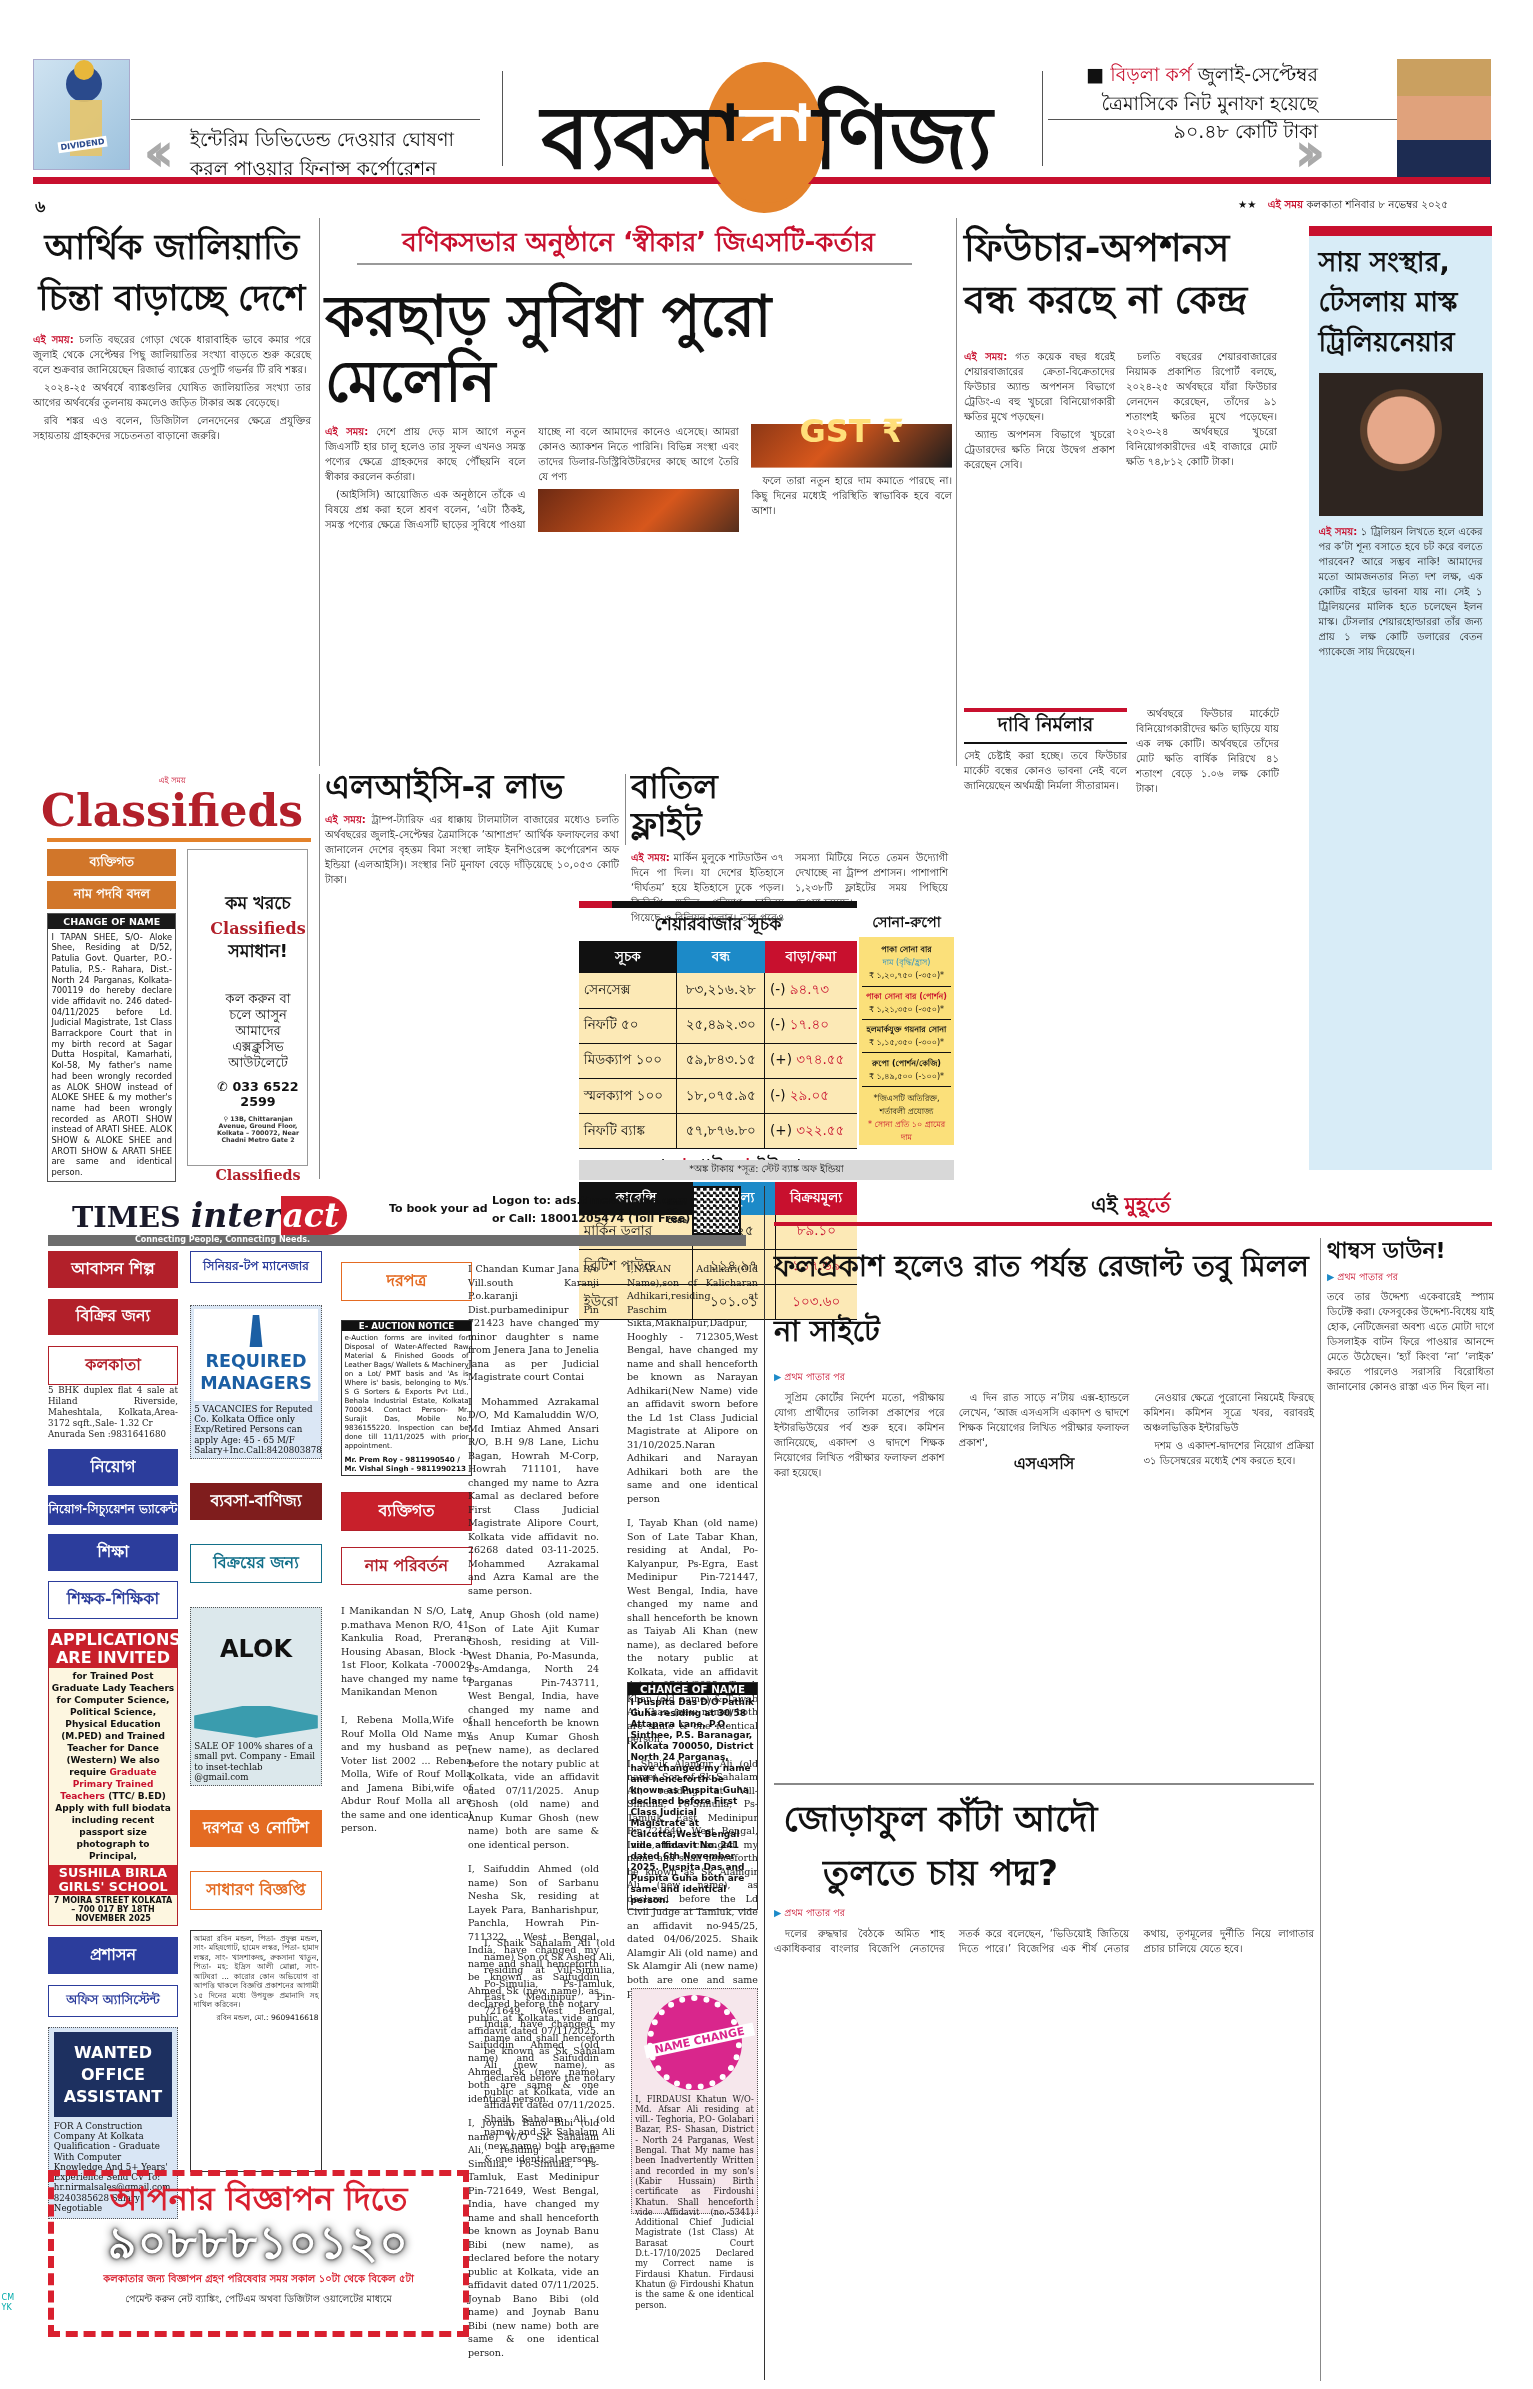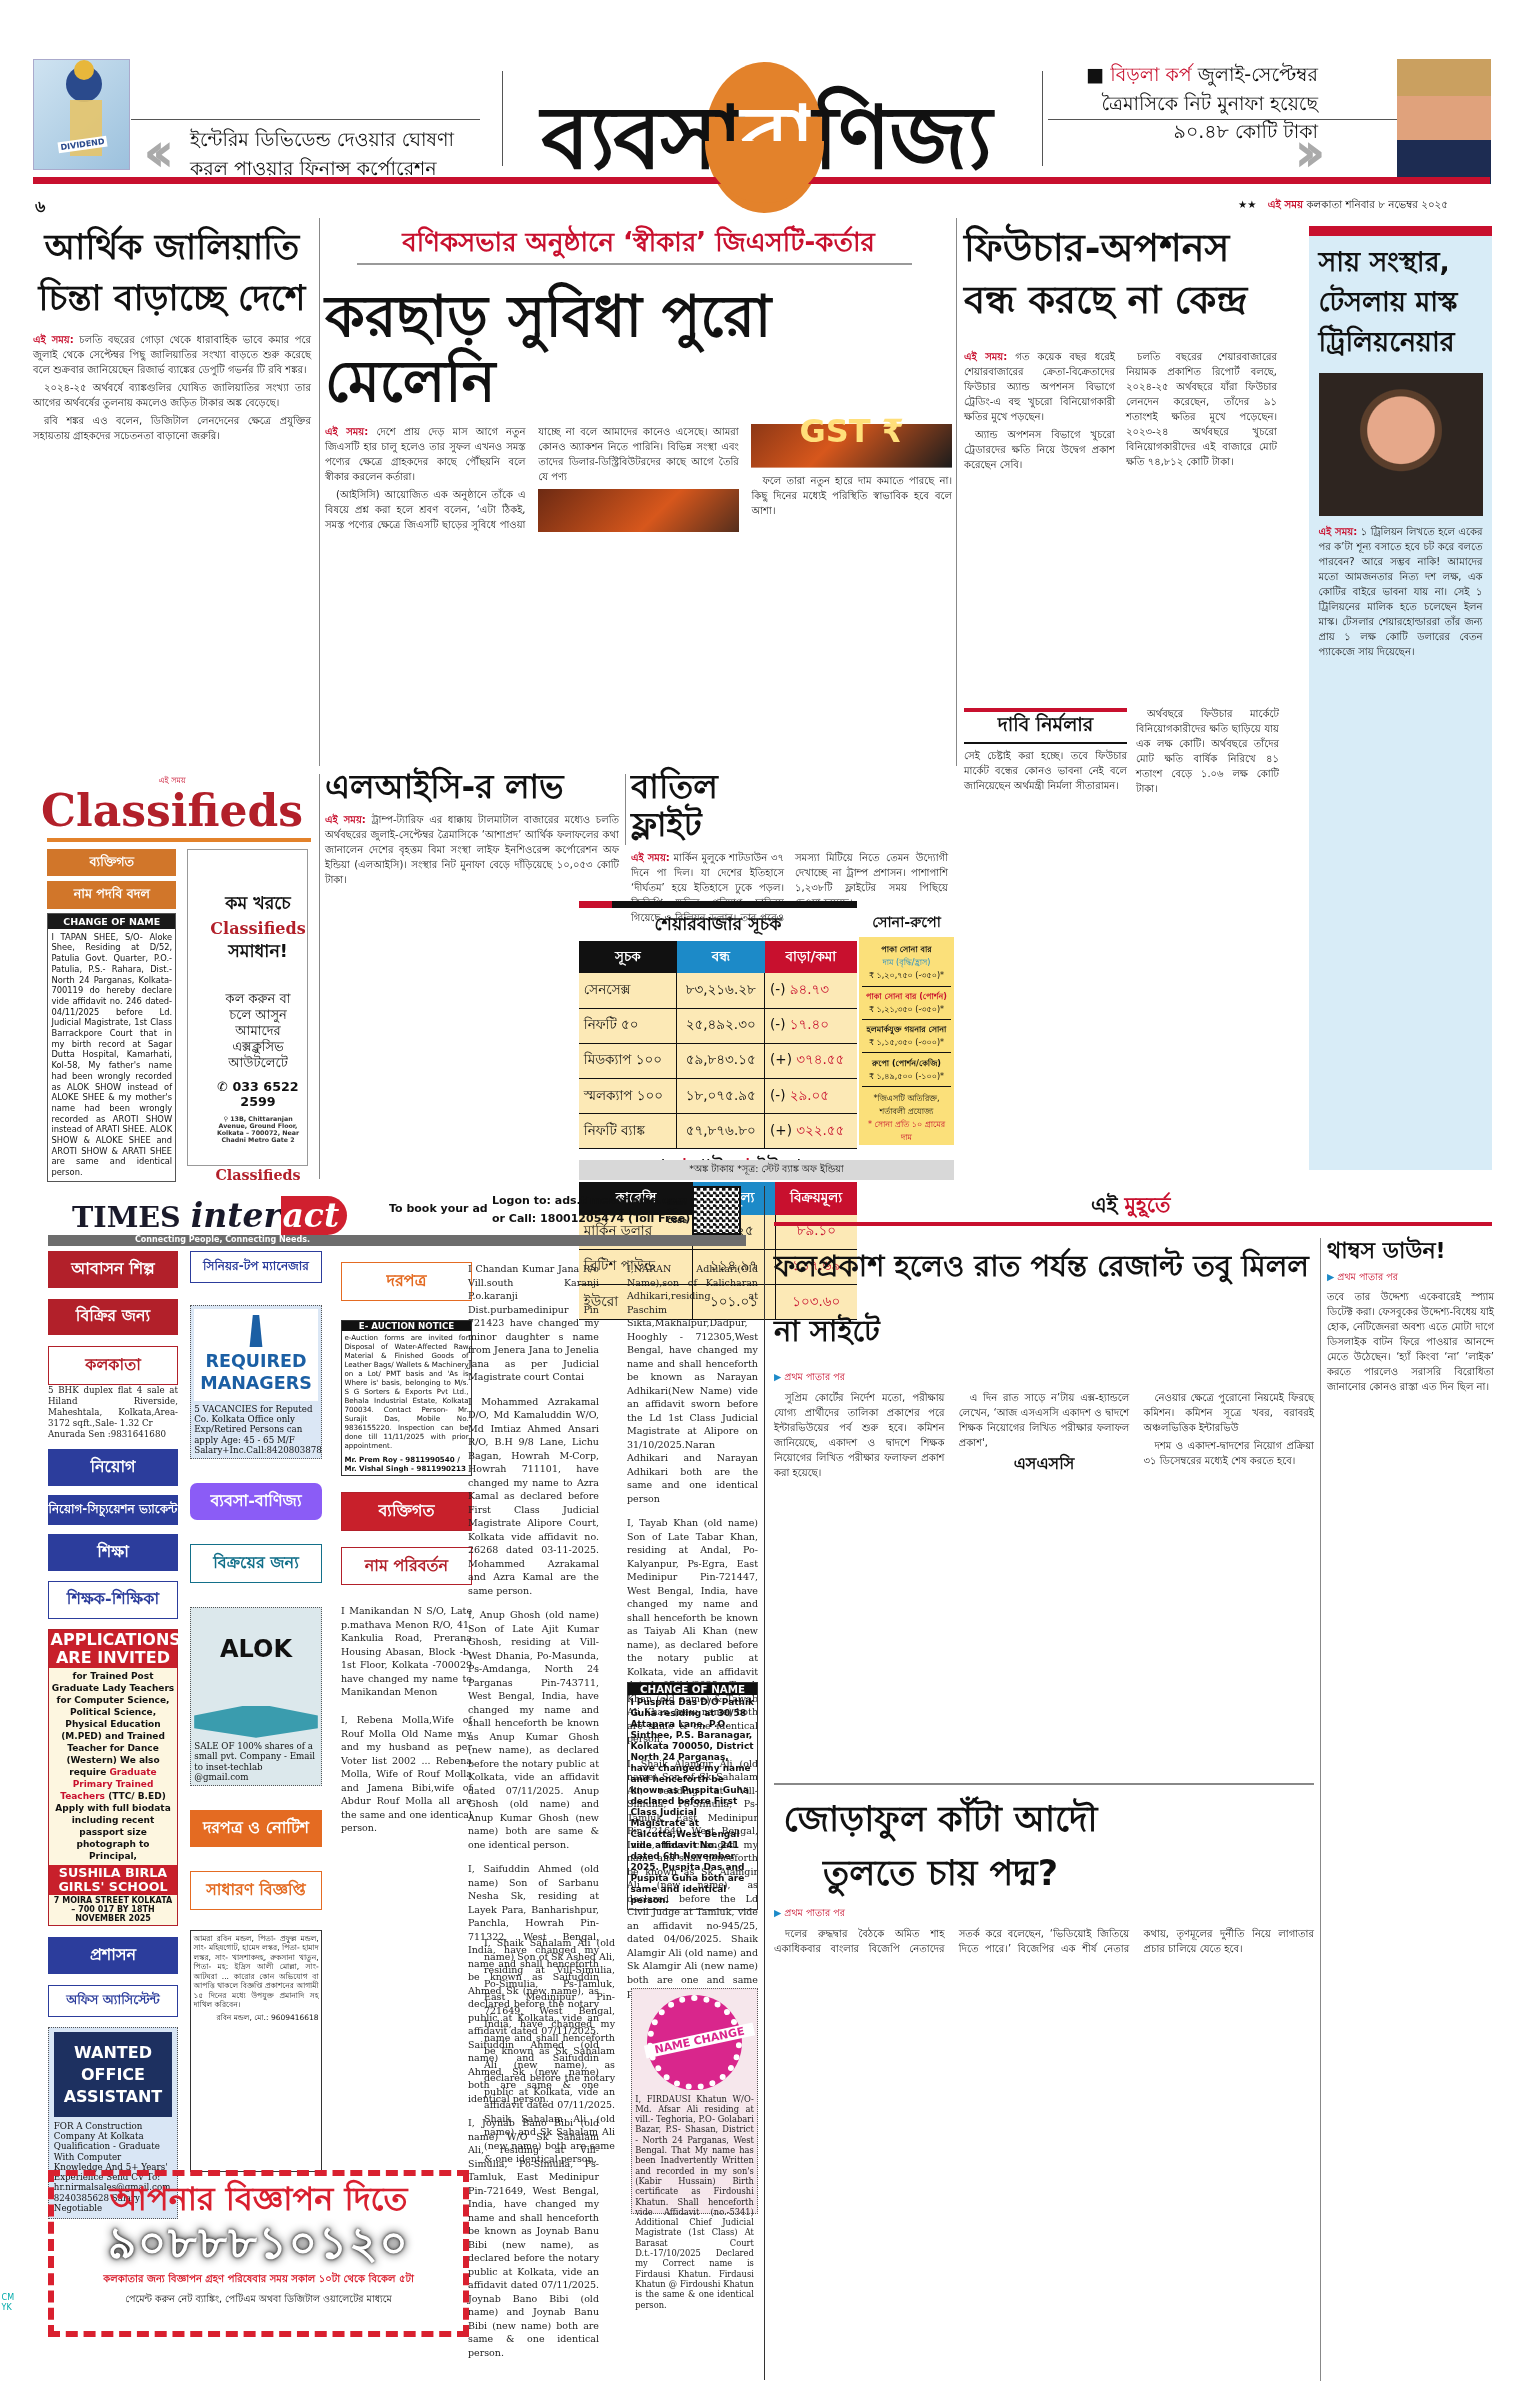--- a/index.html
+++ b/index.html
@@ -29,21 +29,21 @@
   table { border-collapse: collapse; width: 100%; }
   .mk th { color: #fff; font-size: 13.5px; padding: 4.8px 3.2px; font-weight: bold; }
   .mk td { font-size: 13.5px; padding: 5.6px 4.8px; border-bottom: 1.6px solid #111; border-right: 1.6px solid #111; background: #fce9b6; }
   .mk td:last-child { border-right: none; }
   .gold { background: #fbe07a; }
 
   
   .cat-btn { color: #fff; text-align: center; font-weight: bold; font-size: 16px; padding: 4.8px 0; }
   .cat-red { background: #b2202a; }
   .cat-blue { background: #2c3d9c; }
-  .cat-teal { background: #8b5cf6; border-radius: 7px; }
+  .cat-teal { background: #7f1d1d; }
   .cat-orange { background: #e46b22; }
   .cat-outline-blue { border: 1.6px solid #2c3d9c; color: #2c3d9c; background: #fff; }
   .cat-outline-red { border: 1.6px solid #b2202a; color: #b2202a; background: #fff; }
   .cat-outline-orange { border: 1.6px solid #e46b22; color: #e46b22; background: #fff; }
   .cat-outline-teal { border: 1.6px solid #13708a; color: #13708a; background: #fff; }
   .notice { font-family: "DejaVu Serif", serif; font-size: 9.5px; line-height: 13.5px; text-align: justify; color: #222; }
   .dotted { border: 1.6px dotted #555; }
 </style>
 </head>
 <body>

